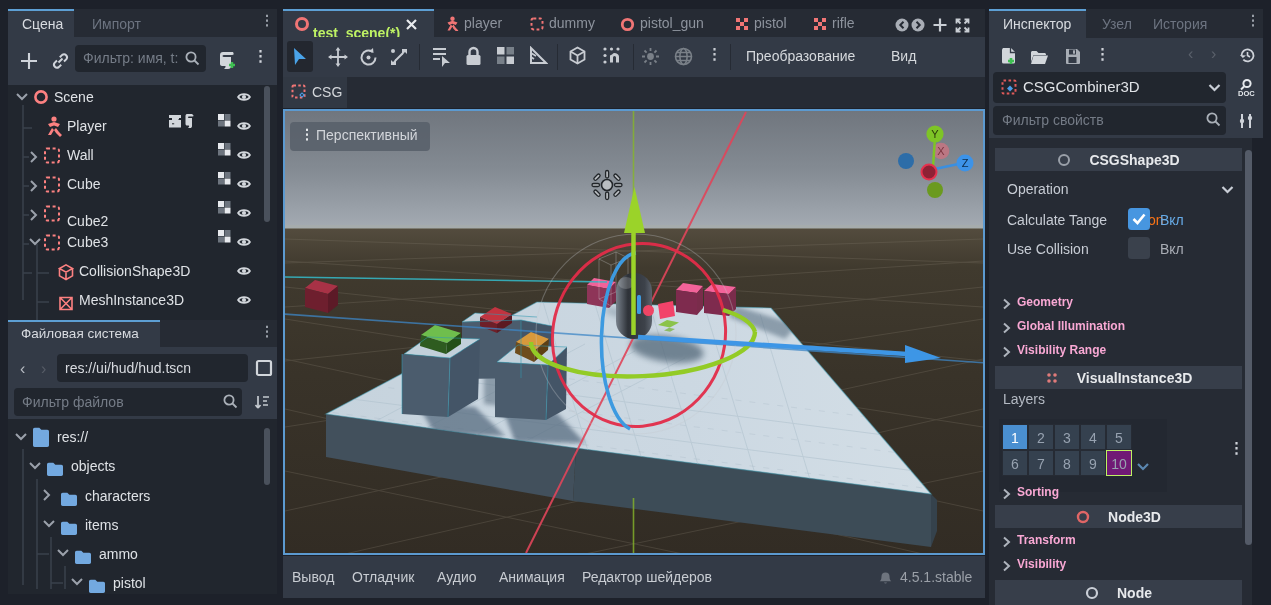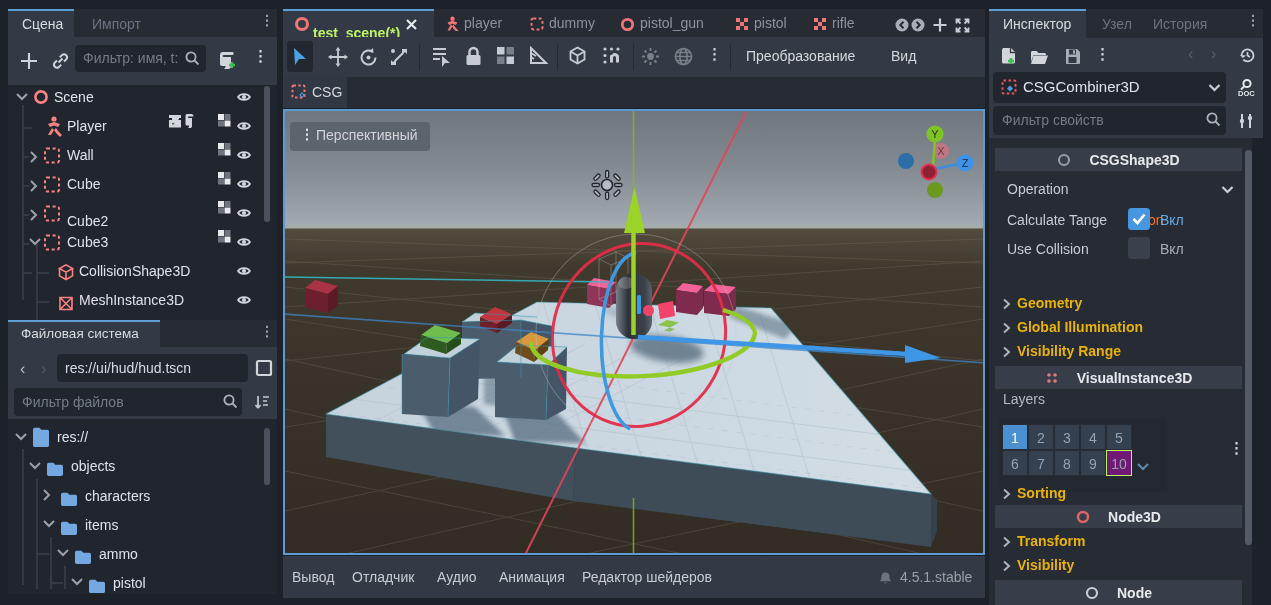--- a/index.html
+++ b/index.html
@@ -5,21 +5,21 @@
 body{background:#1d212a;font-family:"Liberation Sans",sans-serif;position:relative;color:#cfd3da;font-size:14px;}
 .abs{position:absolute;}
 .panel{background:#333a46;}
 .dark{background:#21262e;}
 .tabstrip{background:#262b34;}
 .tab-active{background:#333a46;border-top:2px solid #5d9fd4;color:#dadde2;}
 .tab-inactive{color:#6d7481;}
 .input{background:#21262e;border-radius:4px;color:#757c87;}
 .cat{background:#373e4a;color:#e7e9ec;font-weight:bold;text-align:center;font-size:14px;}
 .catf{display:flex;justify-content:center;align-items:center;gap:18px;}
-.sec{color:#eab308;font-weight:bold;font-size:14px;}
+.sec{color:#f9a8d4;font-weight:bold;font-size:12px;}
 svg{display:block;}
 .icon{position:absolute;}
 .txt{position:absolute;white-space:nowrap;}
 </style></head>
 <body>
 
 <div class="abs" style="left:8px;top:9px;width:269px;height:585px;">
 
   <div class="abs tabstrip" style="left:0;top:0;width:269px;height:28px;"></div>
   <div class="abs tab-active" style="left:0;top:0;width:66px;height:28px;"></div>

